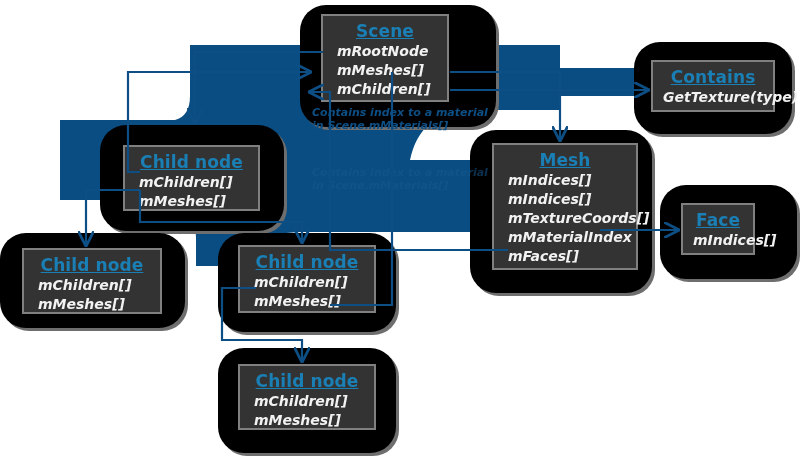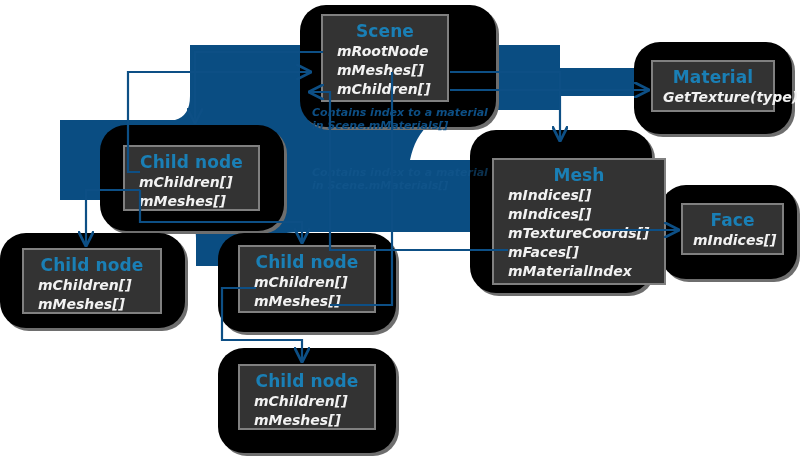--- a/index.html
+++ b/index.html
@@ -42,20 +42,21 @@
     background: #333333;
     border: 2px solid #808080;
     box-sizing: border-box;
     padding: 5px 10px 7px 10px;
   }
   .card-title {
     color: #1a7fb5;
     font-weight: bold;
     font-style: normal;
     text-align: center;
+    text-decoration: underline;
     font-size: 17px;
     line-height: 21px;
     letter-spacing: 0.1px;
     white-space: nowrap;
   }
   .card-field {
     color: #f2f2f2;
     font-weight: bold;
     font-style: italic;
     font-size: 14px;
@@ -160,40 +161,40 @@
   </div>
 
   <div class="card" style="left:321px; top:14px; width:128px; height:88px;">
     <div class="card-title">Scene</div>
     <div class="card-field">mRootNode</div>
     <div class="card-field">mMeshes[]</div>
     <div class="card-field">mChildren[]</div>
   </div>
 
   <div class="card center-fields" style="left:651px; top:60px; width:124px; height:52px;">
-    <div class="card-title">Material</div>
+    <div class="card-title">Contains</div>
     <div class="card-field">GetTexture(type)</div>
   </div>
 
   <div class="card" style="left:123px; top:145px; width:137px; height:66px;">
     <div class="card-title">Child node</div>
     <div class="card-field">mChildren[]</div>
     <div class="card-field">mMeshes[]</div>
   </div>
 
-  <div class="card" style="left:492px; top:158px; width:174px; height:127px;">
+  <div class="card" style="left:492px; top:143px; width:146px; height:127px;">
     <div class="card-title">Mesh</div>
     <div class="card-field">mIndices[]</div>
     <div class="card-field">mIndices[]</div>
     <div class="card-field">mTextureCoords[]</div>
+    <div class="card-field">mMaterialIndex</div>
     <div class="card-field">mFaces[]</div>
-    <div class="card-field">mMaterialIndex</div>
-  </div>
-
-  <div class="card center-fields" style="left:681px; top:203px; width:103px; height:52px;">
+  </div>
+
+  <div class="card center-fields" style="left:681px; top:203px; width:74px; height:52px;">
     <div class="card-title">Face</div>
     <div class="card-field">mIndices[]</div>
   </div>
 
   <div class="card" style="left:22px; top:248px; width:140px; height:66px;">
     <div class="card-title">Child node</div>
     <div class="card-field">mChildren[]</div>
     <div class="card-field">mMeshes[]</div>
   </div>
 

